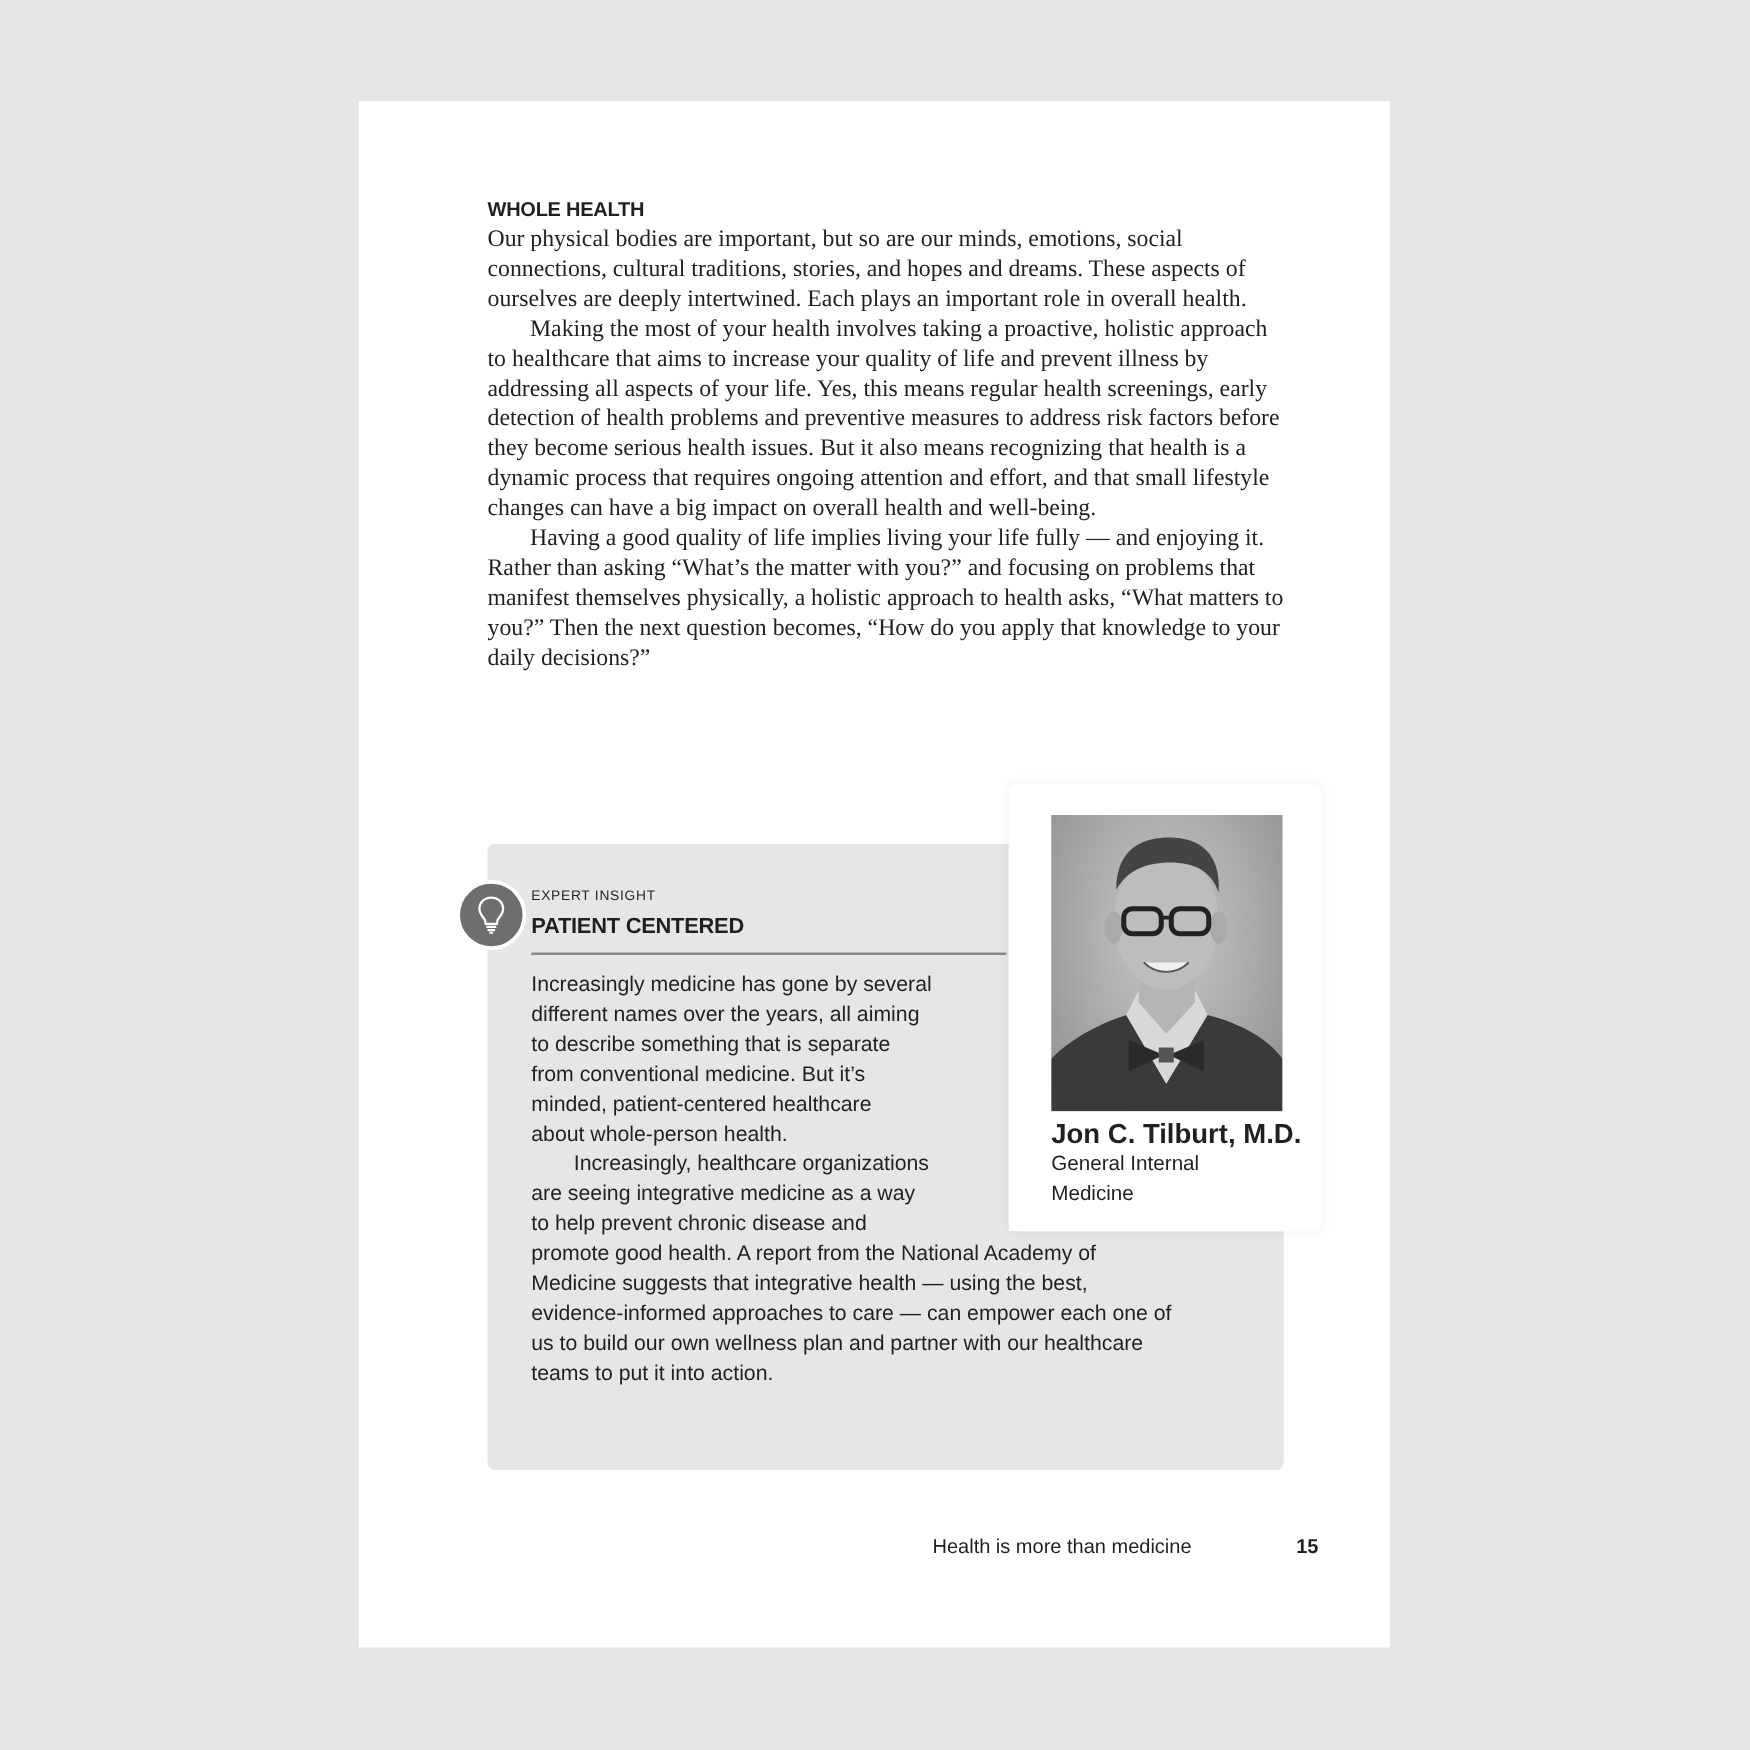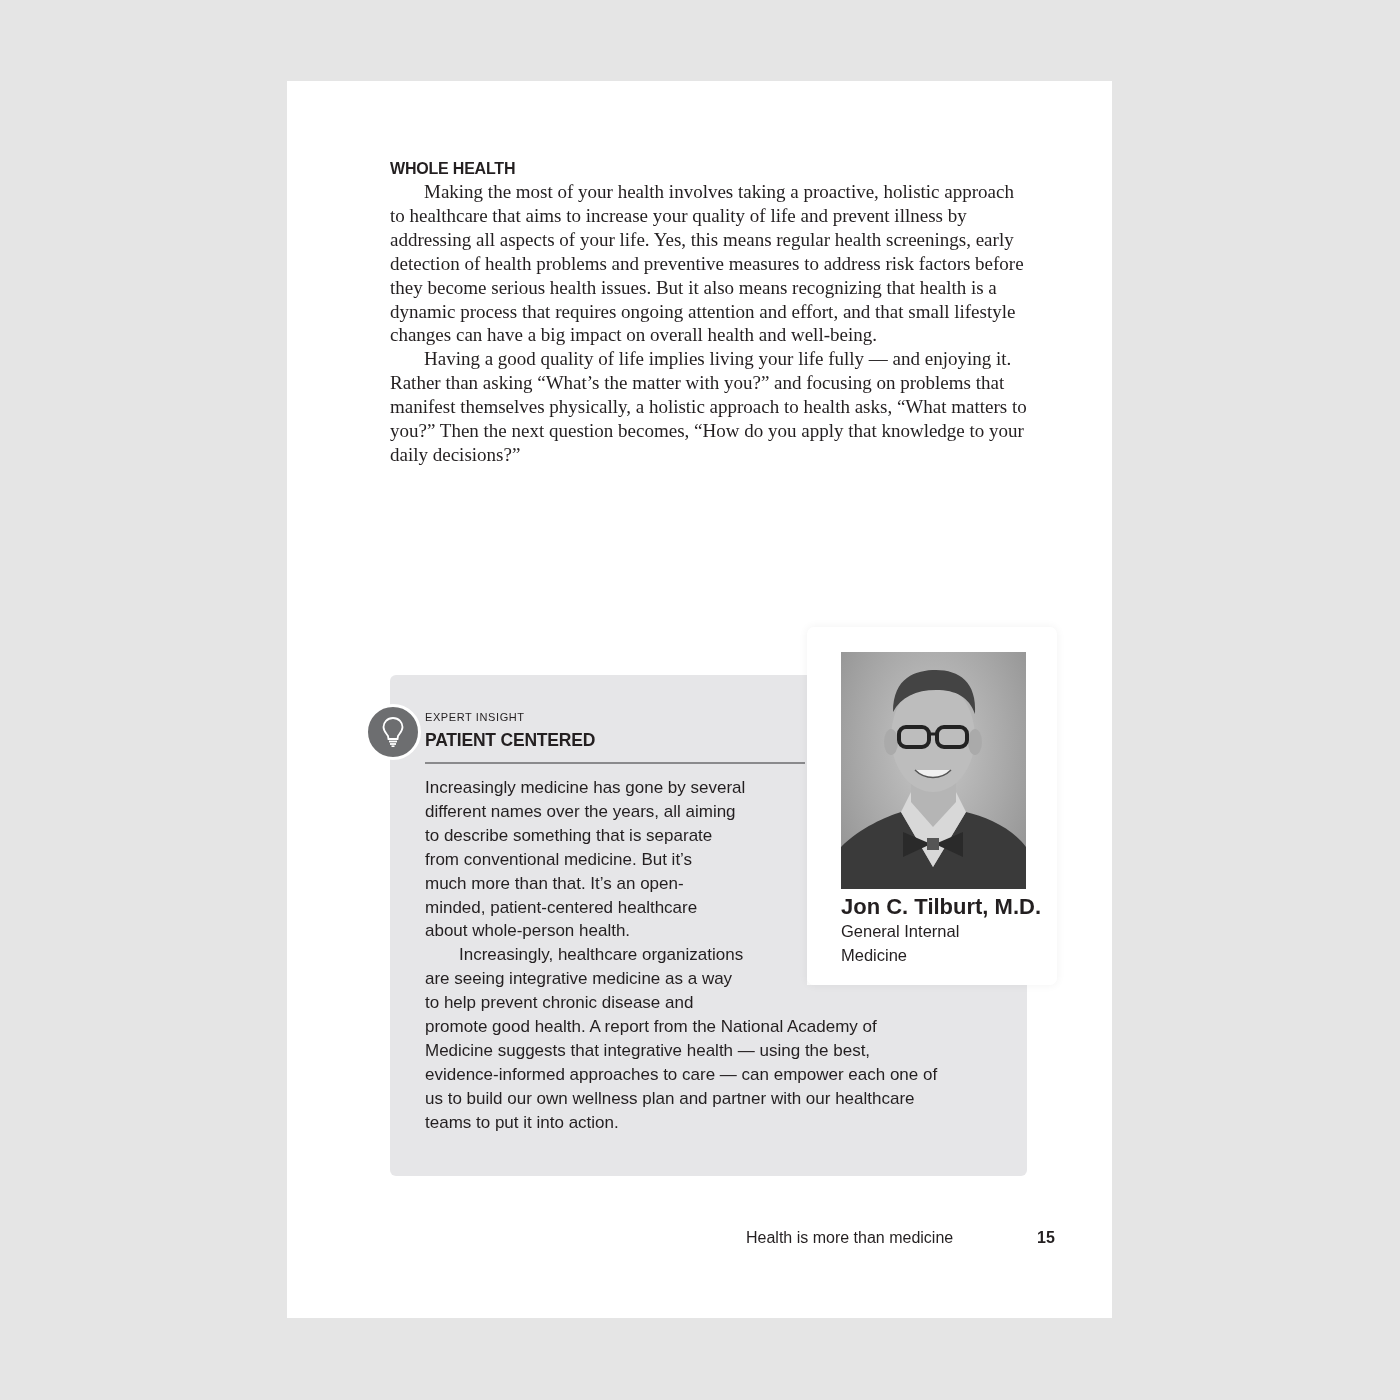--- a/index.html
+++ b/index.html
@@ -189,20 +189,21 @@
       color: #231f20;
     }
   </style>
 </head>
 <body>
 
 <div class="page">
 
   <div class="main-text">
     <h2 class="section-heading">WHOLE HEALTH</h2>
+    <p>Our physical bodies are important, but so are our minds, emotions, social connections, cultural traditions, stories, and hopes and dreams. These aspects of ourselves are deeply intertwined. Each plays an important role in overall health.</p>
     <p class="indent">Making the most of your health involves taking a proactive, holistic approach to healthcare that aims to increase your quality of life and prevent illness by addressing all aspects of your life. Yes, this means regular health screenings, early detection of health problems and preventive measures to address risk factors before they become serious health issues. But it also means recognizing that health is a dynamic process that requires ongoing attention and effort, and that small lifestyle changes can have a big impact on overall health and well-being.</p>
     <p class="indent">Having a good quality of life implies living your life fully — and enjoying it. Rather than asking “What’s the matter with you?” and focusing on problems that manifest themselves physically, a holistic approach to health asks, “What matters to you?” Then the next question becomes, “How do you apply that knowledge to your daily decisions?”</p>
   </div>
 
   <div class="insight-box">
     <div class="white-notch"></div>
     <div class="pointer"></div>
   </div>
 
   <div class="bulb-circle">
@@ -218,21 +219,20 @@
     <div class="insight-kicker">EXPERT INSIGHT</div>
     <div class="insight-title">PATIENT CENTERED</div>
   </div>
   <div class="insight-rule"></div>
 
   <div class="insight-body">
     <span class="line">Increasingly medicine has gone by several</span>
     <span class="line">different names over the years, all aiming</span>
     <span class="line">to describe something that is separate</span>
     <span class="line">from conventional medicine. But it’s</span>
-    <span class="line">much more than that. It’s an open-</span>
     <span class="line">minded, patient-centered healthcare</span>
     <span class="line">about whole-person health.</span>
     <span class="line indent">Increasingly, healthcare organizations</span>
     <span class="line">are seeing integrative medicine as a way</span>
     <span class="line">to help prevent chronic disease and</span>
     <span class="line">promote good health. A report from the National Academy of</span>
     <span class="line">Medicine suggests that integrative health — using the best,</span>
     <span class="line">evidence-informed approaches to care — can empower each one of</span>
     <span class="line">us to build our own wellness plan and partner with our healthcare</span>
     <span class="line">teams to put it into action.</span>

